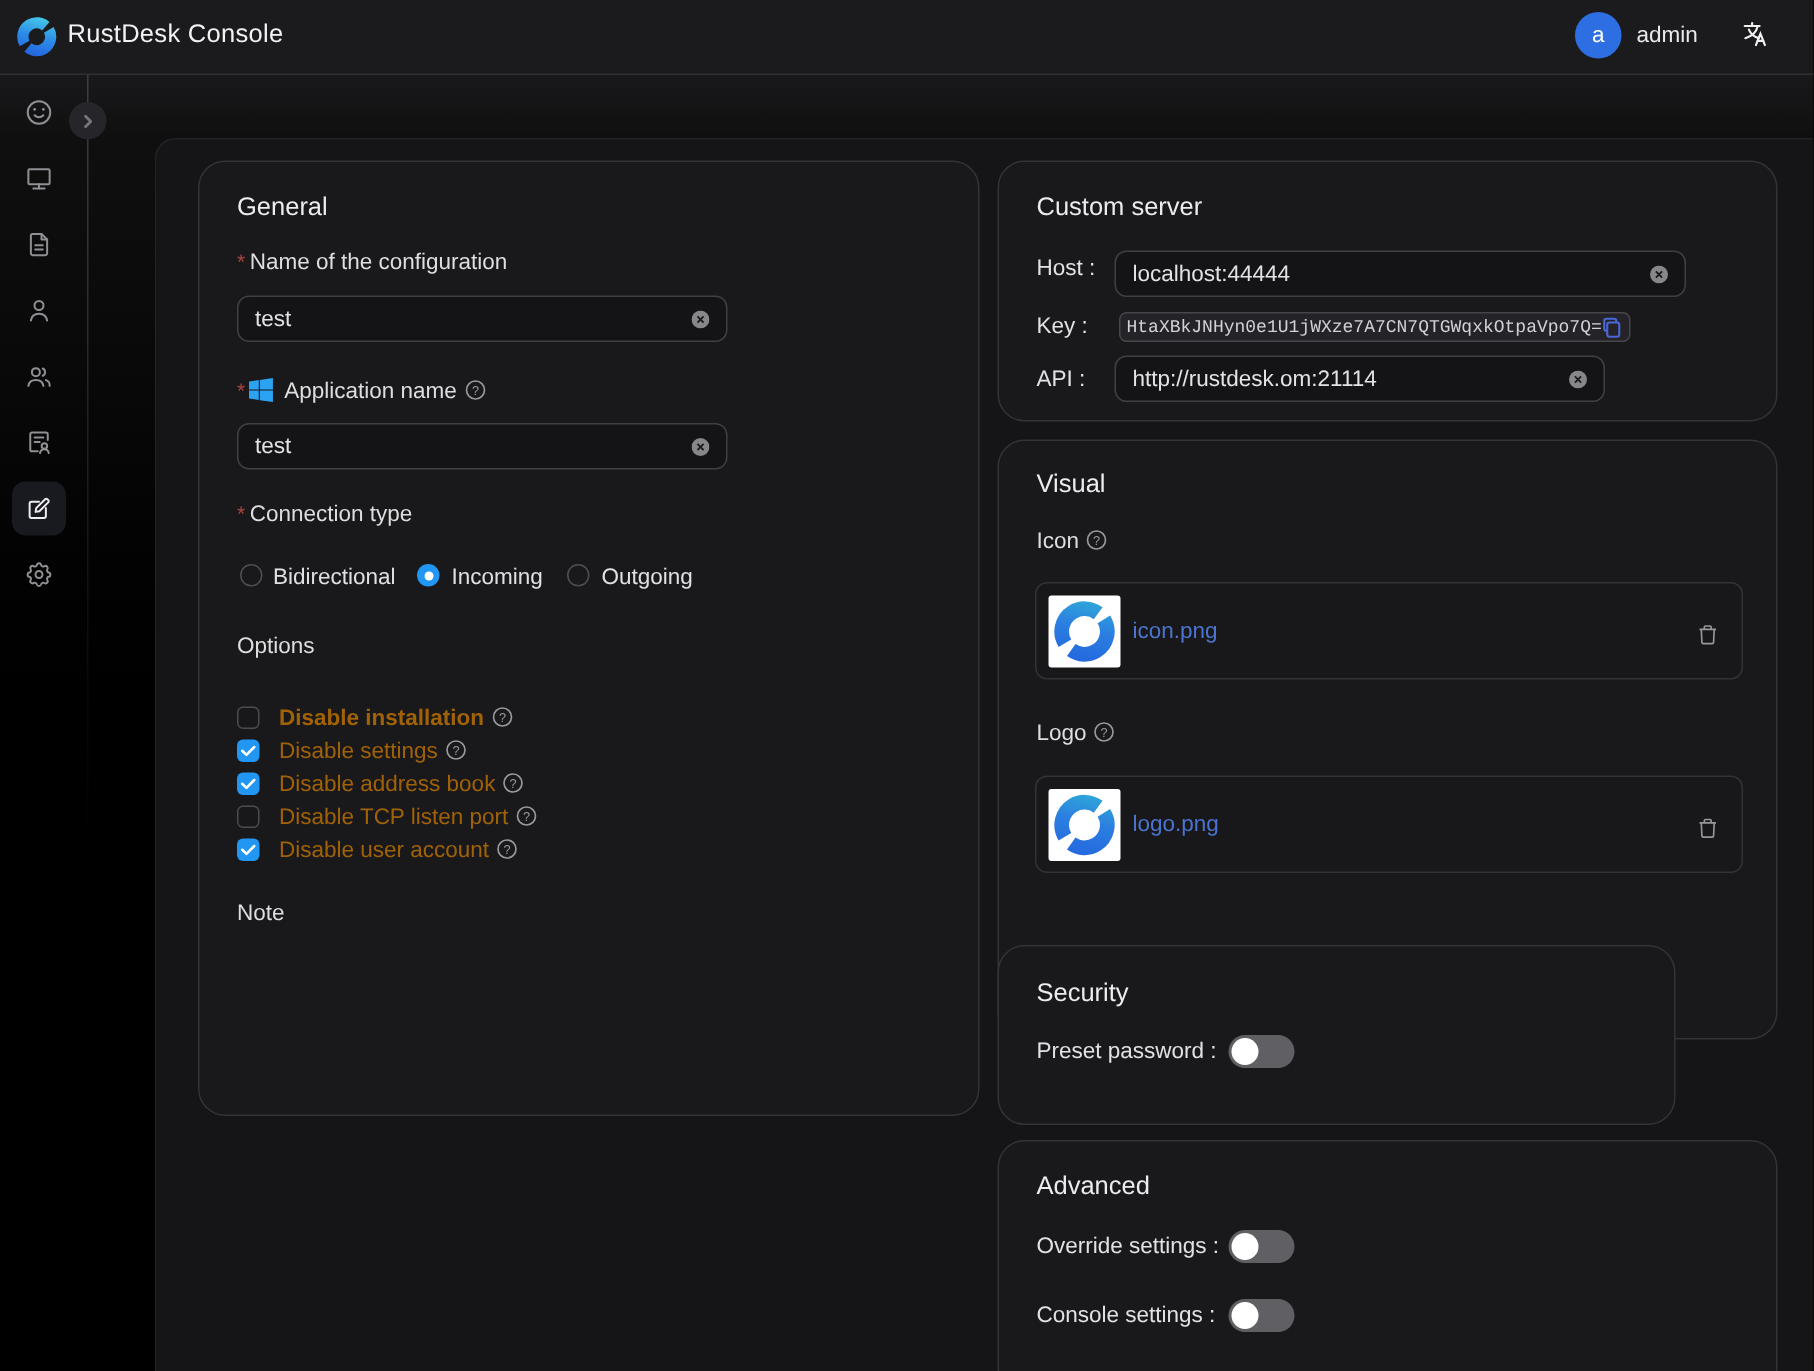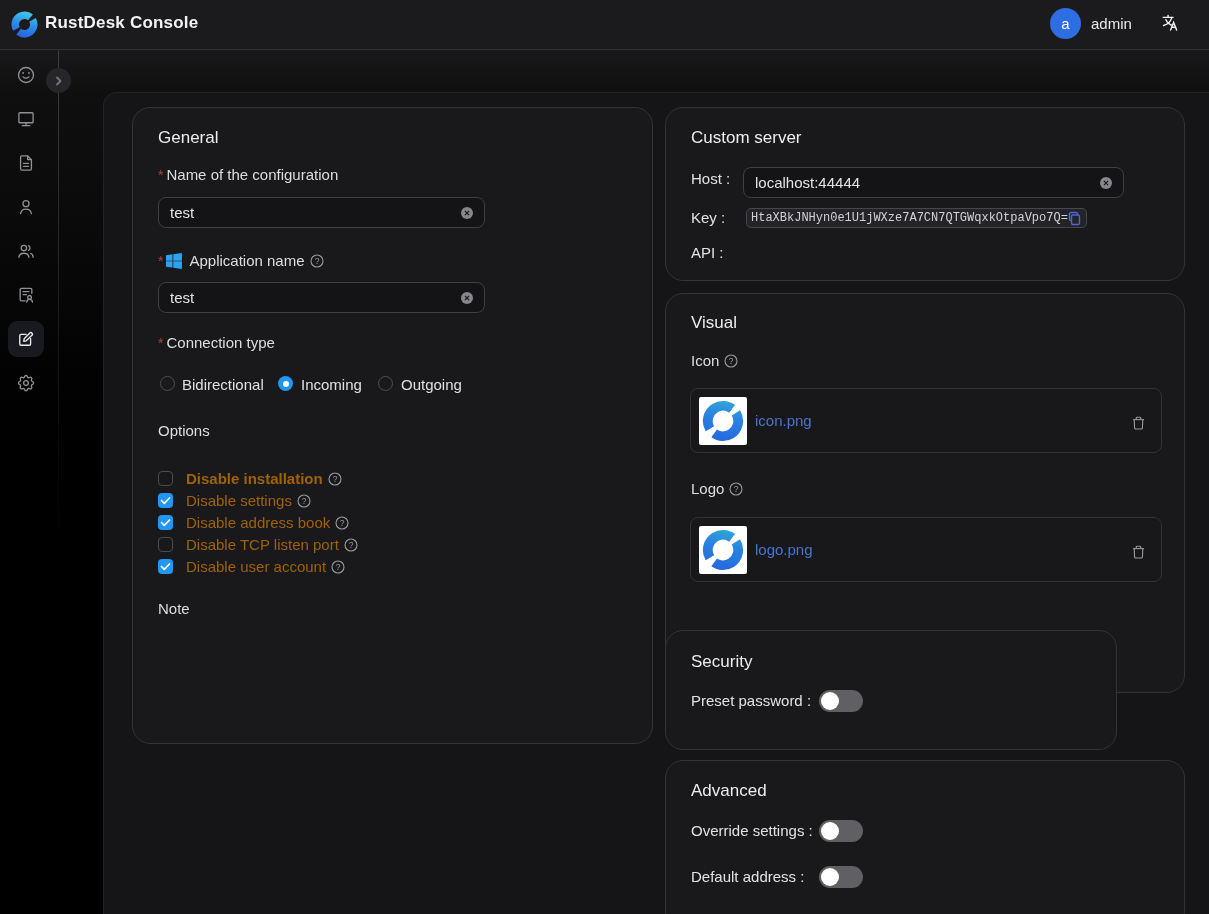--- a/index.html
+++ b/index.html
@@ -2,21 +2,21 @@
 <html><head>
 <meta charset="utf-8">
 <style>
 *{margin:0;padding:0;box-sizing:border-box}
 html,body{width:1209px;height:914px;overflow:hidden;background:#000;font-family:"Liberation Sans",sans-serif;-webkit-font-smoothing:antialiased;}
 body{position:relative}
 #below{position:absolute;left:0;top:50px;width:1209px;height:864px;background:linear-gradient(#19191b 0px,#0f0f10 42px,#0b0b0c 150px,#020202 330px,#000 420px)}
 #vline{position:absolute;left:58px;top:50px;width:1px;height:864px;background:linear-gradient(#3e3e42 0px,#2a2a2c 180px,#0c0c0c 380px,#000 520px)}
 #main{position:absolute;left:103px;top:92px;width:1106px;height:822px;background:#151517;border-top-left-radius:14px;border-top:1px solid #232327;border-left:1px solid #232327}
 #header{position:absolute;left:0;top:0;width:1209px;height:50px;background:#1b1b1d;border-bottom:1px solid #303034;z-index:5}
-#htitle{position:absolute;left:45px;top:13px;font-size:17px;font-weight:700;color:#f2f2f2;letter-spacing:.2px}
+#htitle{position:absolute;left:45px;top:13px;font-size:17px;font-weight:400;color:#f2f2f2;letter-spacing:.2px}
 #avatar{position:absolute;left:1050px;top:8px;width:31px;height:31px;border-radius:50%;background:#2e6ee3;color:#fff;font-size:15px;text-align:center;line-height:31px}
 #admin{position:absolute;left:1091px;top:15px;font-size:15px;color:#e9e9eb}
 #chev{position:absolute;left:46px;top:68px;width:25px;height:25px;border-radius:50%;background:#26262a;z-index:6;display:flex;align-items:center;justify-content:center}
 .sicon{position:absolute;left:16px;width:20px;height:20px;color:#909094}
 .sactive{position:absolute;left:8px;top:321px;width:36px;height:36px;background:#191920;border-radius:9px}
 .card{position:absolute;background:#19191b;border:1px solid #333338;border-radius:18px;z-index:2}
 .ctitle{position:absolute;left:25px;font-size:17px;font-weight:500;color:#ececee;line-height:19px}
 .lbl{position:absolute;font-size:15px;color:#dededf;white-space:nowrap;line-height:17px}
 .req{color:#a8453e;margin-right:3px;font-size:14px}
 .inp{position:absolute;height:31px;background:#141416;border:1px solid #404044;border-radius:8px;font-size:15px;color:#e3e3e5;line-height:29px;padding-left:11px;white-space:nowrap}
@@ -196,20 +196,26 @@
         <circle cx="7" cy="7" r="7" fill="#87878b"></circle>
         <path d="M4.6 4.6 L9.4 9.4 M9.4 4.6 L4.6 9.4" stroke="#1a1a1c" stroke-width="1.4"></path>
       </svg>
   </div>
   <div class="rowlbl" style="top:101px">Key :</div>
   <div class="keybox">HtaXBkJNHyn0e1U1jWXze7A7CN7QTGWqxkOtpaVpo7Q=<svg style="position:absolute;right:4px;top:2px" width="15" height="15" viewBox="0 0 15 15" fill="none" stroke="#4a66d8" stroke-width="1.4">
         <rect x="4.5" y="4" width="8" height="9.5" rx="1.5"></rect>
         <path d="M10.5 4V2.8a1.3 1.3 0 0 0-1.3-1.3H3.8a1.3 1.3 0 0 0-1.3 1.3v5.4a1.3 1.3 0 0 0 1.3 1.3H4.5"></path>
       </svg></div>
   <div class="rowlbl" style="top:136px">API :</div>
+  <div class="inp" style="left:77px;top:129px;width:327px">http://rustdesk.om:21114
+    <svg class="clear" viewBox="0 0 14 14">
+        <circle cx="7" cy="7" r="7" fill="#87878b"></circle>
+        <path d="M4.6 4.6 L9.4 9.4 M9.4 4.6 L4.6 9.4" stroke="#1a1a1c" stroke-width="1.4"></path>
+      </svg>
+  </div>
 </div>
 
 <div class="card" id="cardV" style="left:665px;top:293px;width:520px;height:400px">
   <div class="ctitle" style="top:19px">Visual</div>
   <div class="lbl" style="left:25px;top:58px">Icon<span class="help"><svg width="14" height="14" viewBox="0 0 14 14" fill="none">
           <circle cx="7" cy="7" r="6" stroke="#9a9a9e" stroke-width="1.1"></circle>
           <text x="7" y="10" text-anchor="middle" font-size="8.5" fill="#9a9a9e" font-family="Liberation Sans">?</text>
         </svg></span></div>
   <div class="upbox" style="top:94px">
     <div class="thumb">
@@ -253,15 +259,15 @@
 <div class="card" id="cardSec" style="left:665px;top:630px;width:452px;height:120px">
   <div class="ctitle" style="top:21px">Security</div>
   <div class="rowlbl" style="top:61px">Preset password :</div>
   <div class="toggle" style="left:153px;top:59px"></div>
 </div>
 
 <div class="card" id="cardAdv" style="left:665px;top:760px;width:520px;height:170px">
   <div class="ctitle" style="top:20px">Advanced</div>
   <div class="rowlbl" style="top:61px">Override settings :</div>
   <div class="toggle" style="left:153px;top:59px"></div>
-  <div class="rowlbl" style="top:107px">Default address :</div>
+  <div class="rowlbl" style="top:107px">Console settings :</div>
   <div class="toggle" style="left:153px;top:105px"></div>
 </div>
 
 </body></html>

